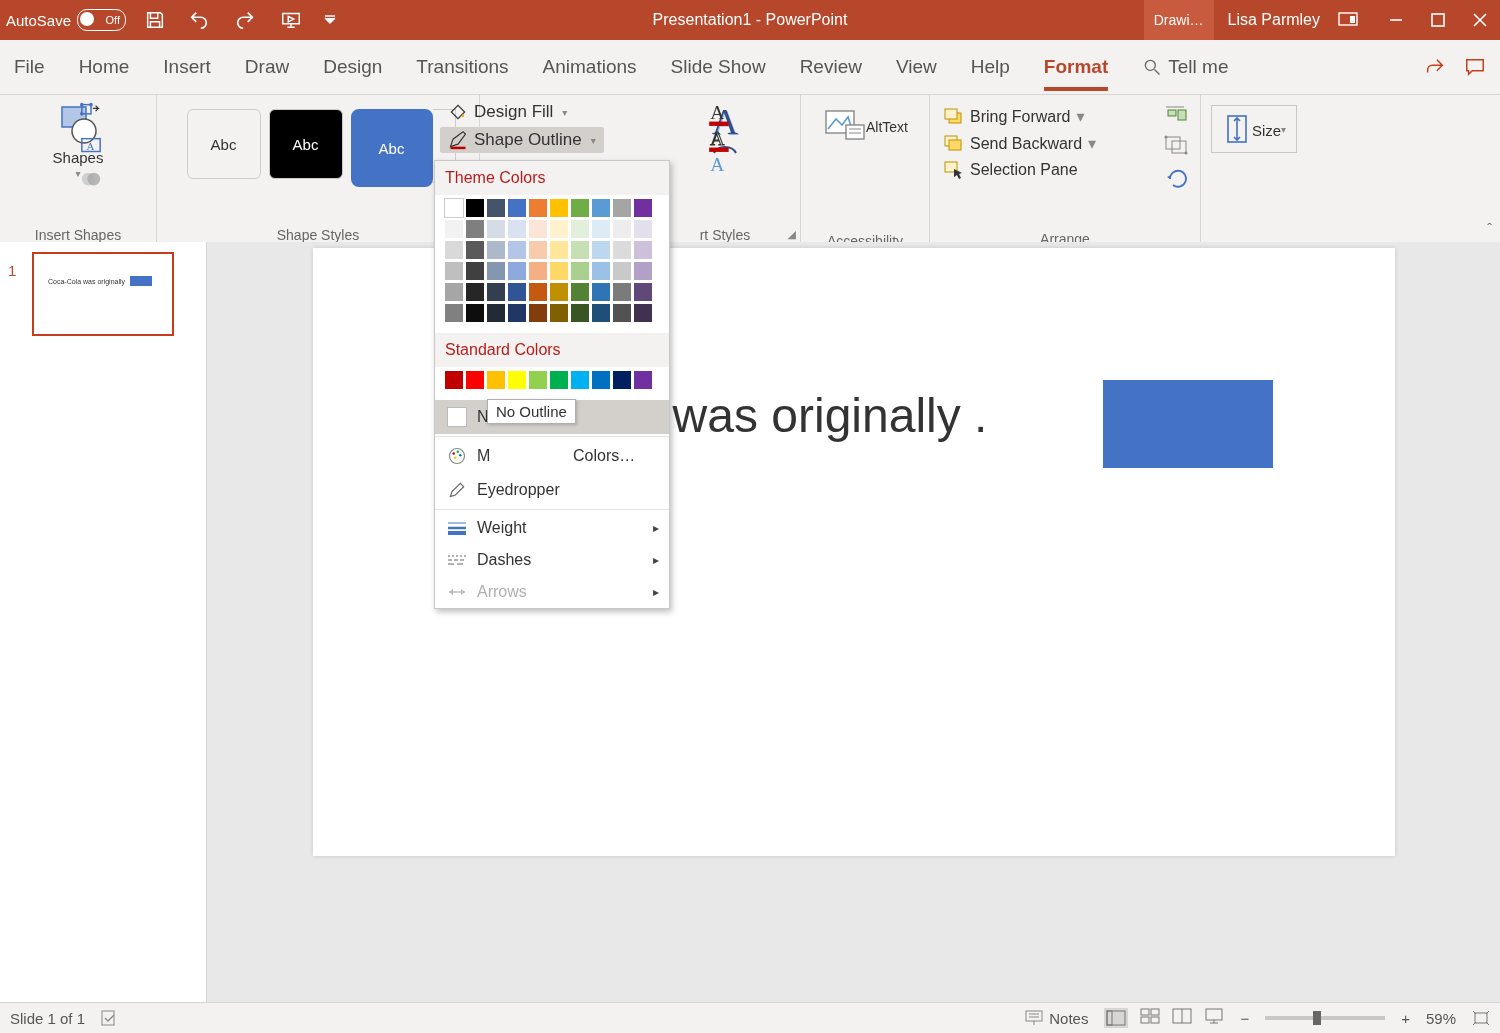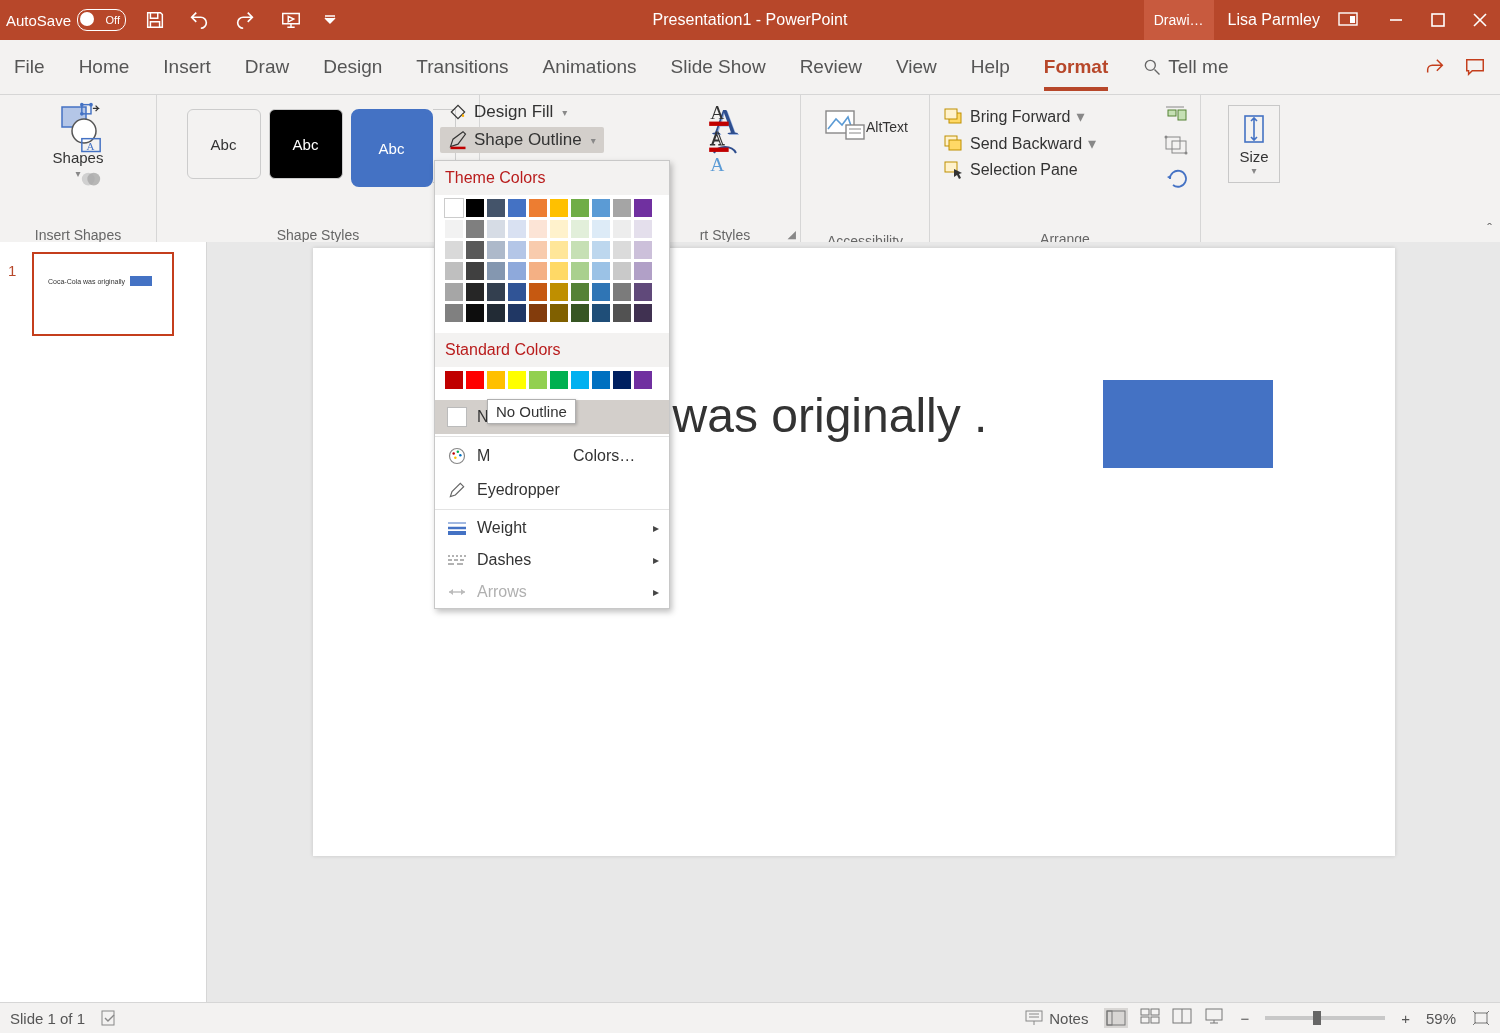--- a/index.html
+++ b/index.html
@@ -368,21 +368,21 @@
           <svg width="28" height="22" viewBox="0 0 28 22">
             <path d="M6 12a8 8 0 1 1 3 6" fill="none" stroke="#4472c4" stroke-width="1.8"></path>
             <path d="M6 12l-3-2 4-2z" fill="#4472c4"></path>
           </svg>
         </span>
     </div>
     <div class="label">Arrange</div>
   </div>
 
   <div class="group size-group" style="border-right:none;">
-    <div style="display:flex;flex-direction:column;align-items:center;border:1px solid #c8c8c8;padding:6px 10px;">
+    <div style="display:flex;flex-direction:row;align-items:center;border:1px solid #c8c8c8;padding:6px 10px;">
       <svg width="30" height="34" viewBox="0 0 30 34">
           <rect x="6" y="4" width="18" height="26" fill="none" stroke="#4472c4" stroke-width="1.6"></rect>
           <path d="M15 6v22 m-3 -19l3-3 3 3 m-6 16l3 3 3-3" stroke="#4472c4" stroke-width="1.6" fill="none"></path>
         </svg>
       <span style="font-size:15px;margin-top:2px;">Size</span>
       <span class="grey" style="font-size:10px;">▾</span>
     </div>
   </div>
 
   <span class="ribbon-collapse">ˆ</span>

